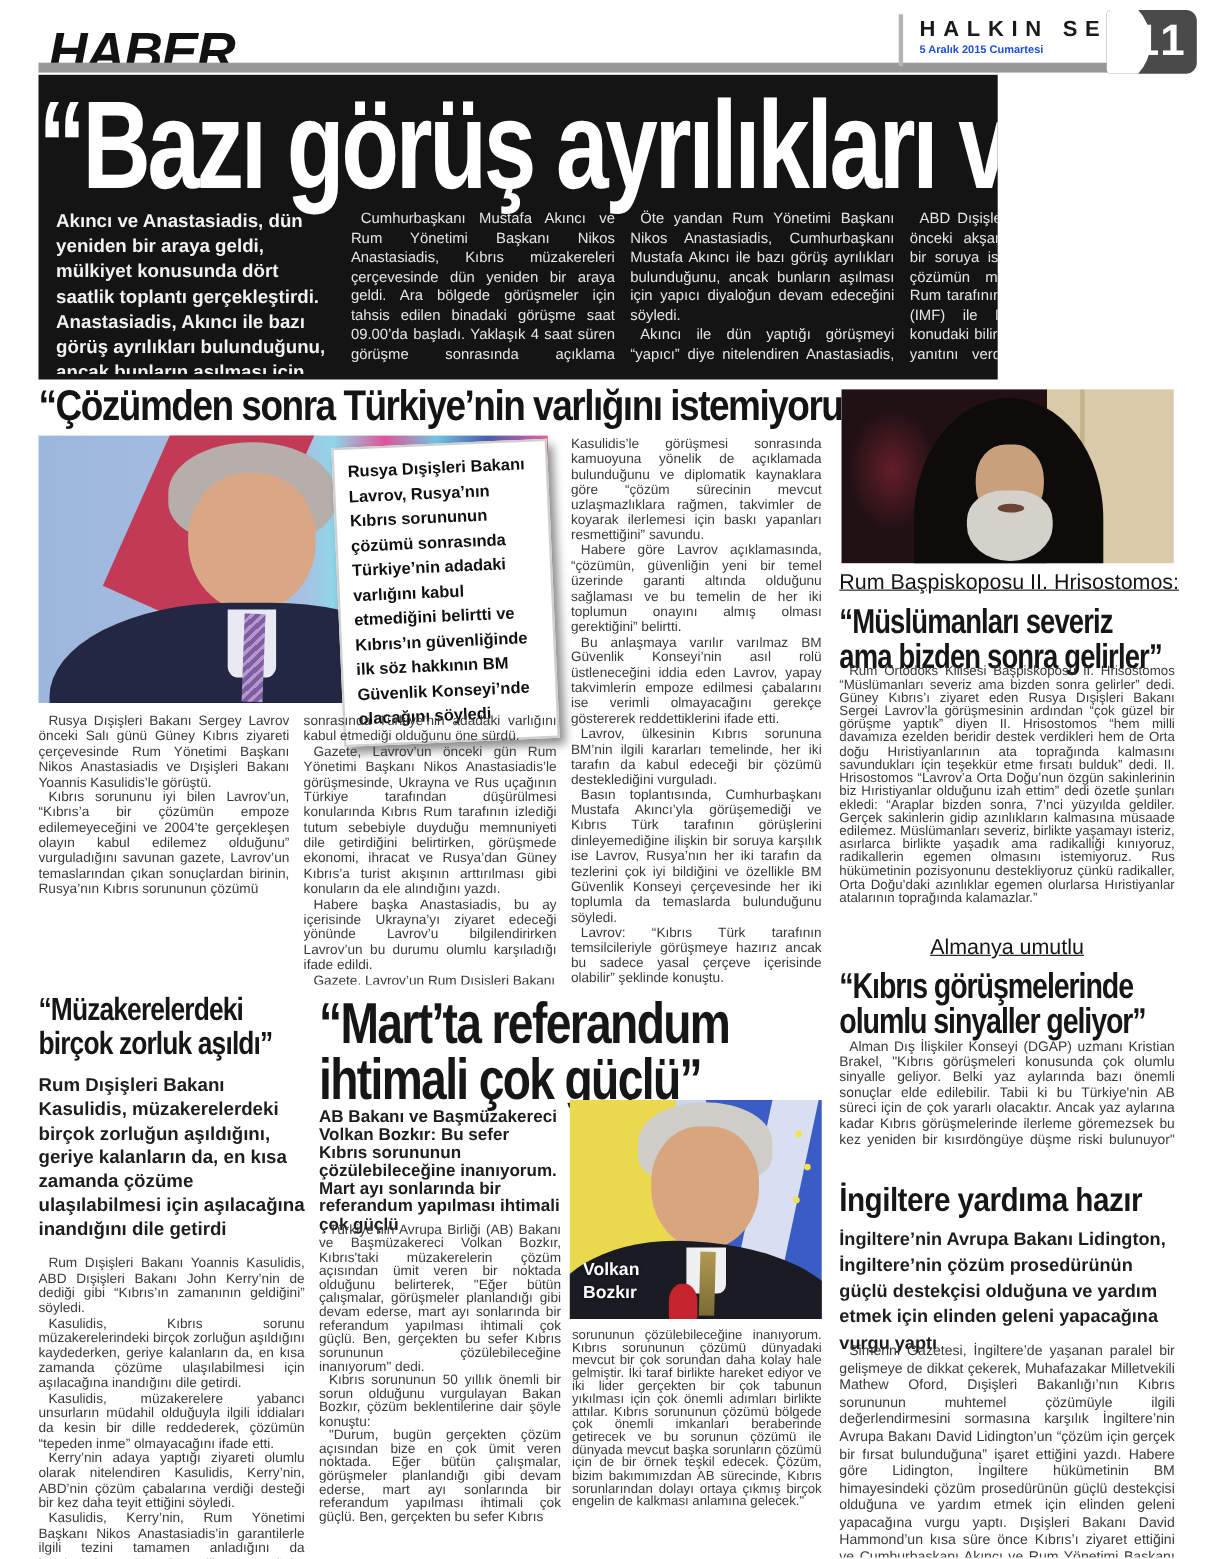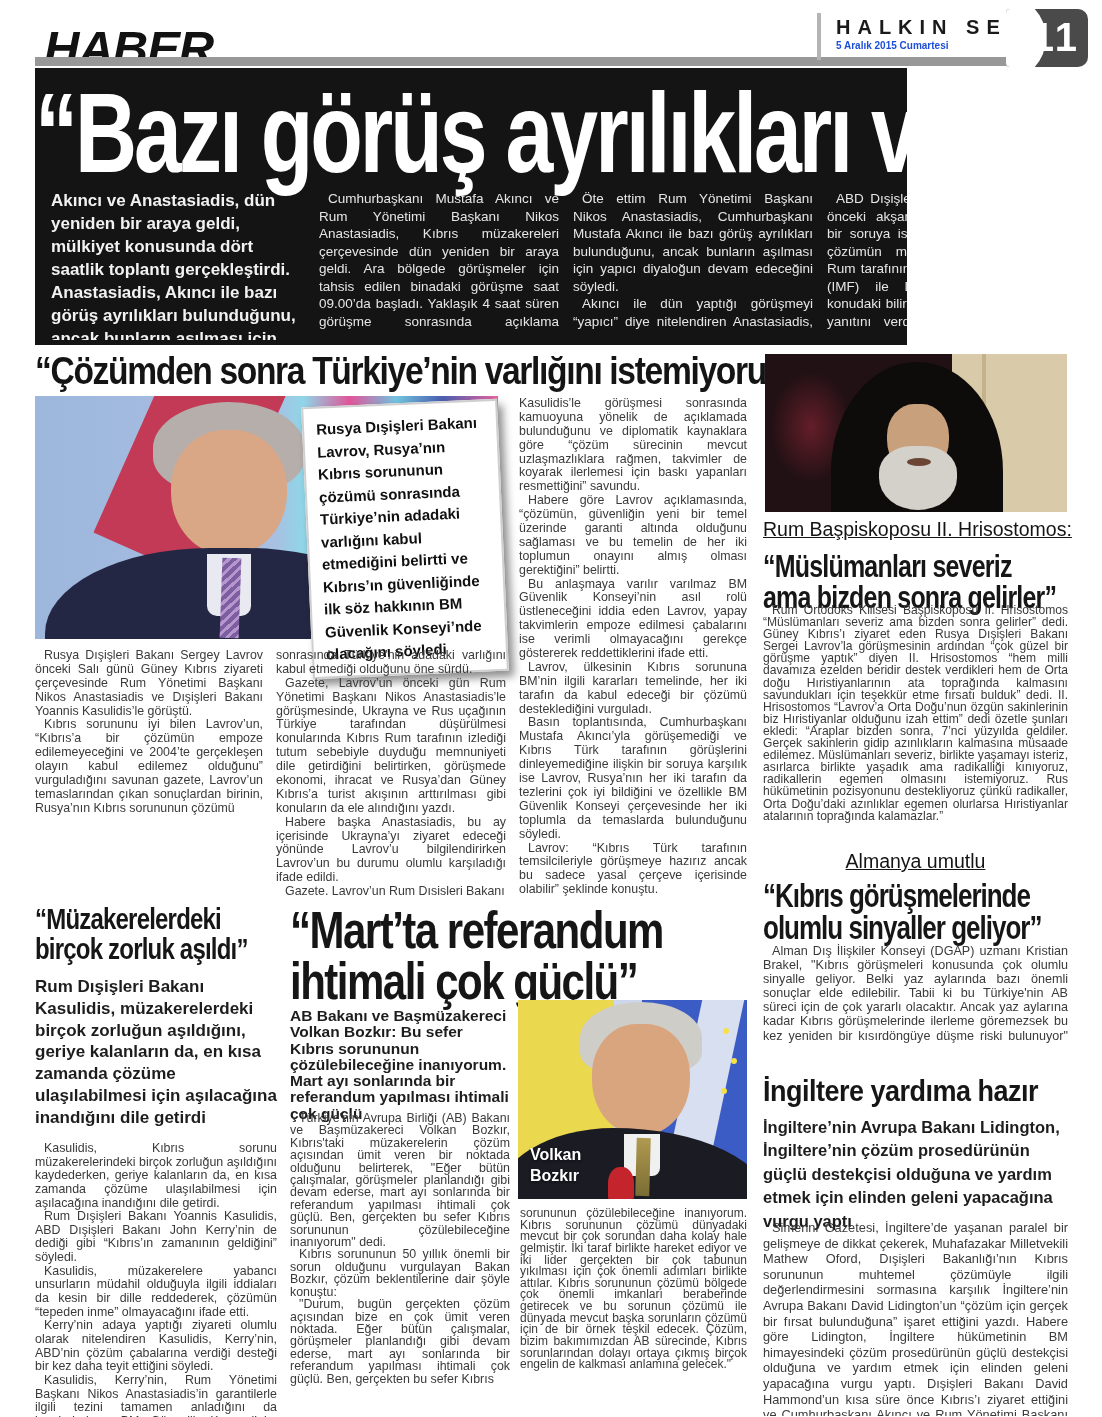--- a/index.html
+++ b/index.html
@@ -124,21 +124,21 @@
   <div class="abs banner">
     <div class="banner-h1">
       <span>“Bazı görüş ayrılıkları var”</span>
     </div>
     <div class="bcol bcol1">Akıncı ve Anastasiadis, dün yeniden bir araya geldi, mülkiyet konusunda dört saatlik toplantı gerçekleştirdi. Anastasiadis, Akıncı ile bazı görüş ayrılıkları bulunduğunu, ancak bunların aşılması için yapıcı diyaloğun devam edeceğini söyledi</div>
     <div class="bcol bcol2 jbody">
       <p>Cumhurbaşkanı Mustafa Akıncı ve Rum Yönetimi Başkanı Nikos Anastasiadis, Kıbrıs müzakereleri çerçevesinde dün yeniden bir araya geldi. Ara bölgede görüşmeler için tahsis edilen binadaki görüşme saat 09.00’da başladı. Yaklaşık 4 saat süren görüşme sonrasında açıklama yapılmadı.</p>
 
     </div>
     <div class="bcol bcol3 jbody">
-      <p>Öte ettim Rum Yönetimi Başkanı Nikos Anastasiadis, Cumhurbaşkanı Mustafa Akıncı ile bazı görüş ayrılıkları bulunduğunu, ancak bunların aşılması için yapıcı diyaloğun devam edeceğini söyledi.</p>
+      <p>Öte yandan Rum Yönetimi Başkanı Nikos Anastasiadis, Cumhurbaşkanı Mustafa Akıncı ile bazı görüş ayrılıkları bulunduğunu, ancak bunların aşılması için yapıcı diyaloğun devam edeceğini söyledi.</p>
       <p>Akıncı ile dün yaptığı görüşmeyi “yapıcı” diye nitelendiren Anastasiadis, görüşmede Akıncı ile mülkiyet konusu ve bazı diğer konularda görüş alışverişinde bulunduklarını kaydetti.</p>
     </div>
     <div class="bcol bcol4 jbody">
       <p>ABD Dışişleri Bakanı John Kerry ile önceki akşamki yemek konusundaki bir soruya ise Anastasiadis, yemekte çözümün maliyetinin tartışıldığı ve Rum tarafının, Uluslararası Para Fonu (IMF) ile Dünya Bankası’nın bu konudaki bilirkişi raporunu bekleyeceği yanıtını verdi. Anastasiadis, yemek sayesinde tezlerini Kerry’e aktarma fırsatı bulduklarını ve Kerry’nin de kendilerine olumlu karşılık verdiğini söyledi.</p>
     </div>
   </div>
 
   <div class="abs lavrov">
     <div class="lav-h">
       <span>“Çözümden sonra Türkiye’nin varlığını istemiyoruz”</span>
@@ -205,22 +205,22 @@
       <p>Simerini Gazetesi, İngiltere’de yaşanan paralel bir gelişmeye de dikkat çekerek, Muhafazakar Milletvekili Mathew Oford, Dışişleri Bakanlığı’nın Kıbrıs sorununun muhtemel çözümüyle ilgili değerlendirmesini sormasına karşılık İngiltere’nin Avrupa Bakanı David Lidington’un “çözüm için gerçek bir fırsat bulunduğuna” işaret ettiğini yazdı. Habere göre Lidington, İngiltere hükümetinin BM himayesindeki çözüm prosedürünün güçlü destekçisi olduğuna ve yardım etmek için elinden geleni yapacağına vurgu yaptı. Dışişleri Bakanı David Hammond’un kısa süre önce Kıbrıs’ı ziyaret ettiğini ve Cumhurbaşkanı Akıncı ve Rum Yönetimi Başkanı Anastasiadis’i cesaretlerinden dolayı kutladığını ve tarihi bir anlaşma için gereken cesur adımları atmaya teşvik ettiğini de anımsattı.</p>
     </div>
   </div>
 
   <div class="abs kas">
     <div class="kas-h">
       <span><span>“Müzakerelerdeki</span><br><span>birçok zorluk aşıldı”</span></span>
     </div>
     <div class="kas-stand">Rum Dışişleri Bakanı Kasulidis, müzakerelerdeki birçok zorluğun aşıldığını, geriye kalanların da, en kısa zamanda çözüme ulaşılabilmesi için aşılacağına inandığını dile getirdi</div>
     <div class="kas-body jbody">
+      <p>Rum Dışişleri Bakanı Yoannis Kasulidis, ABD Dışişleri Bakanı John Kerry’nin de dediği gibi “Kıbrıs’ın zamanının geldiğini” söyledi.</p>
       <p>Kasulidis, Kıbrıs sorunu müzakerelerindeki birçok zorluğun aşıldığını kaydederken, geriye kalanların da, en kısa zamanda çözüme ulaşılabilmesi için aşılacağına inandığını dile getirdi.</p>
-      <p>Rum Dışişleri Bakanı Yoannis Kasulidis, ABD Dışişleri Bakanı John Kerry’nin de dediği gibi “Kıbrıs’ın zamanının geldiğini” söyledi.</p>
       <p>Kasulidis, müzakerelere yabancı unsurların müdahil olduğuyla ilgili iddiaları da kesin bir dille reddederek, çözümün “tepeden inme” olmayacağını ifade etti.</p>
       <p>Kerry’nin adaya yaptığı ziyareti olumlu olarak nitelendiren Kasulidis, Kerry’nin, ABD’nin çözüm çabalarına verdiği desteği bir kez daha teyit ettiğini söyledi.</p>
       <p>Kasulidis, Kerry’nin, Rum Yönetimi Başkanı Nikos Anastasiadis’in garantilerle ilgili tezini tamamen anladığını da kaydederken, BM Güvenlik Konseyi’nin, Kıbrıs sorununun çözümünün uygulamasıyla ilgili toplanacağını belirtti.</p>
     </div>
   </div>
 
   <div class="abs boz">
     <div class="boz-h">
       <span><span>“Mart’ta referandum</span><br><span>ihtimali çok güçlü”</span></span>
     </div>

